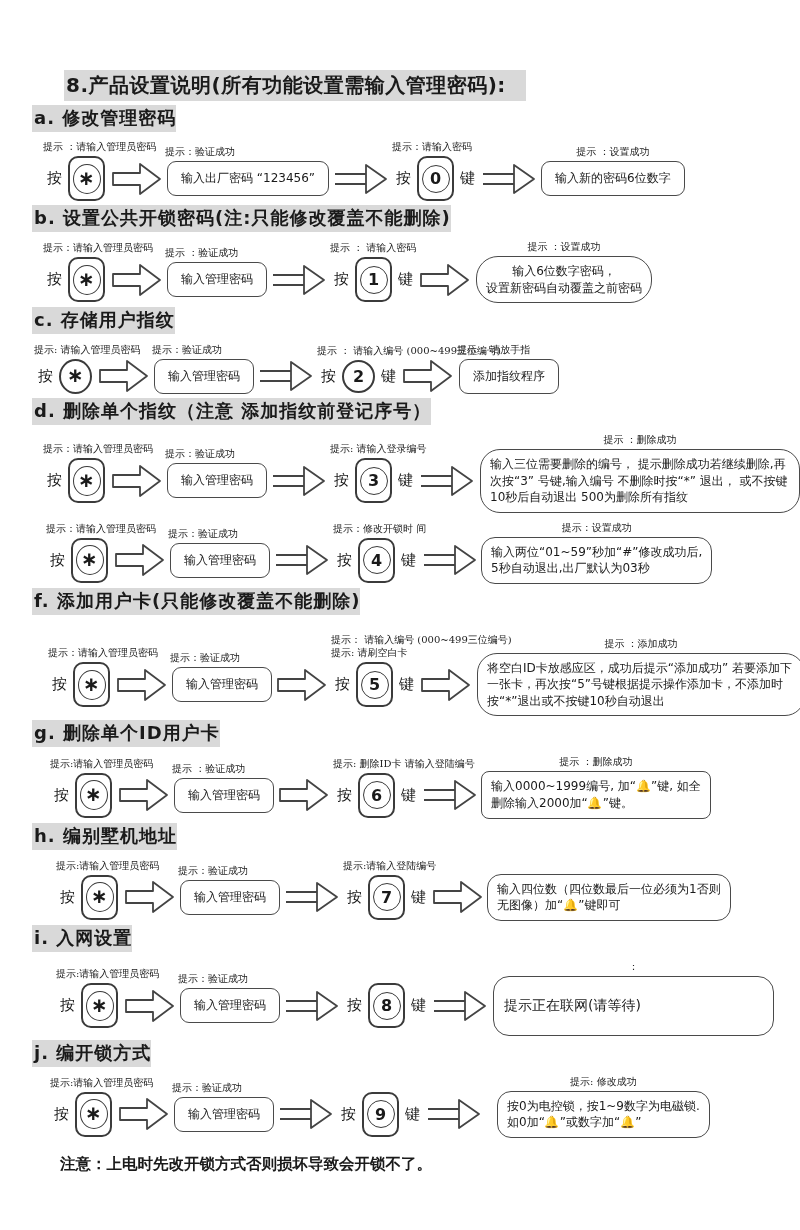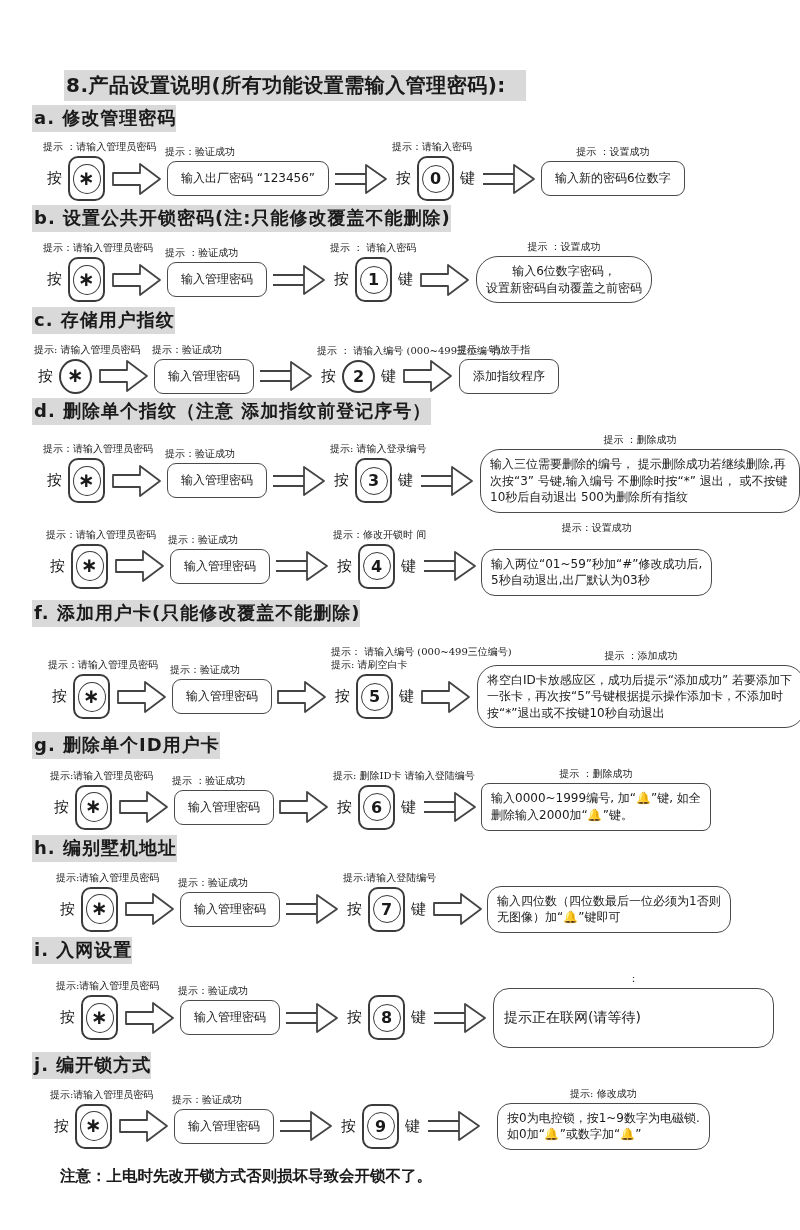--- a/index.html
+++ b/index.html
@@ -254,21 +254,21 @@
             </div>
           </div>
           <div class="step arrow">
             <svg width="54" height="36" viewBox="0 0 54 36">
               <path d="M1,13 H32 M1,23 H32" stroke="#444444" stroke-width="1.8" fill="none"></path>
               <polygon points="32,4 52,18 32,32" fill="#ffffff" stroke="#444444" stroke-width="1.8" stroke-linejoin="round"></polygon>
             </svg>
           </div>
           <div class="step" style="margin-left: 4px;">
             <div class="hint center">提示：设置成功</div>
-            <div class="box big" style="border-radius: 14px; margin-top: 12px;">
+            <div class="box big" style="border-radius: 14px;">
               <div class="boxline">输入两位“01~59”秒加“#”修改成功后,</div>
               <div class="boxline">5秒自动退出,出厂默认为03秒</div>
             </div>
           </div>
         </div></div>
       <div class="section-block section"><div class="heading">f. 添加用户卡(只能修改覆盖不能删除)</div><div class="row row-f">
           <div class="step">
             <div class="hint">提示：请输入管理员密码</div>
             <div class="keygroup">
               <div class="press">按</div>

